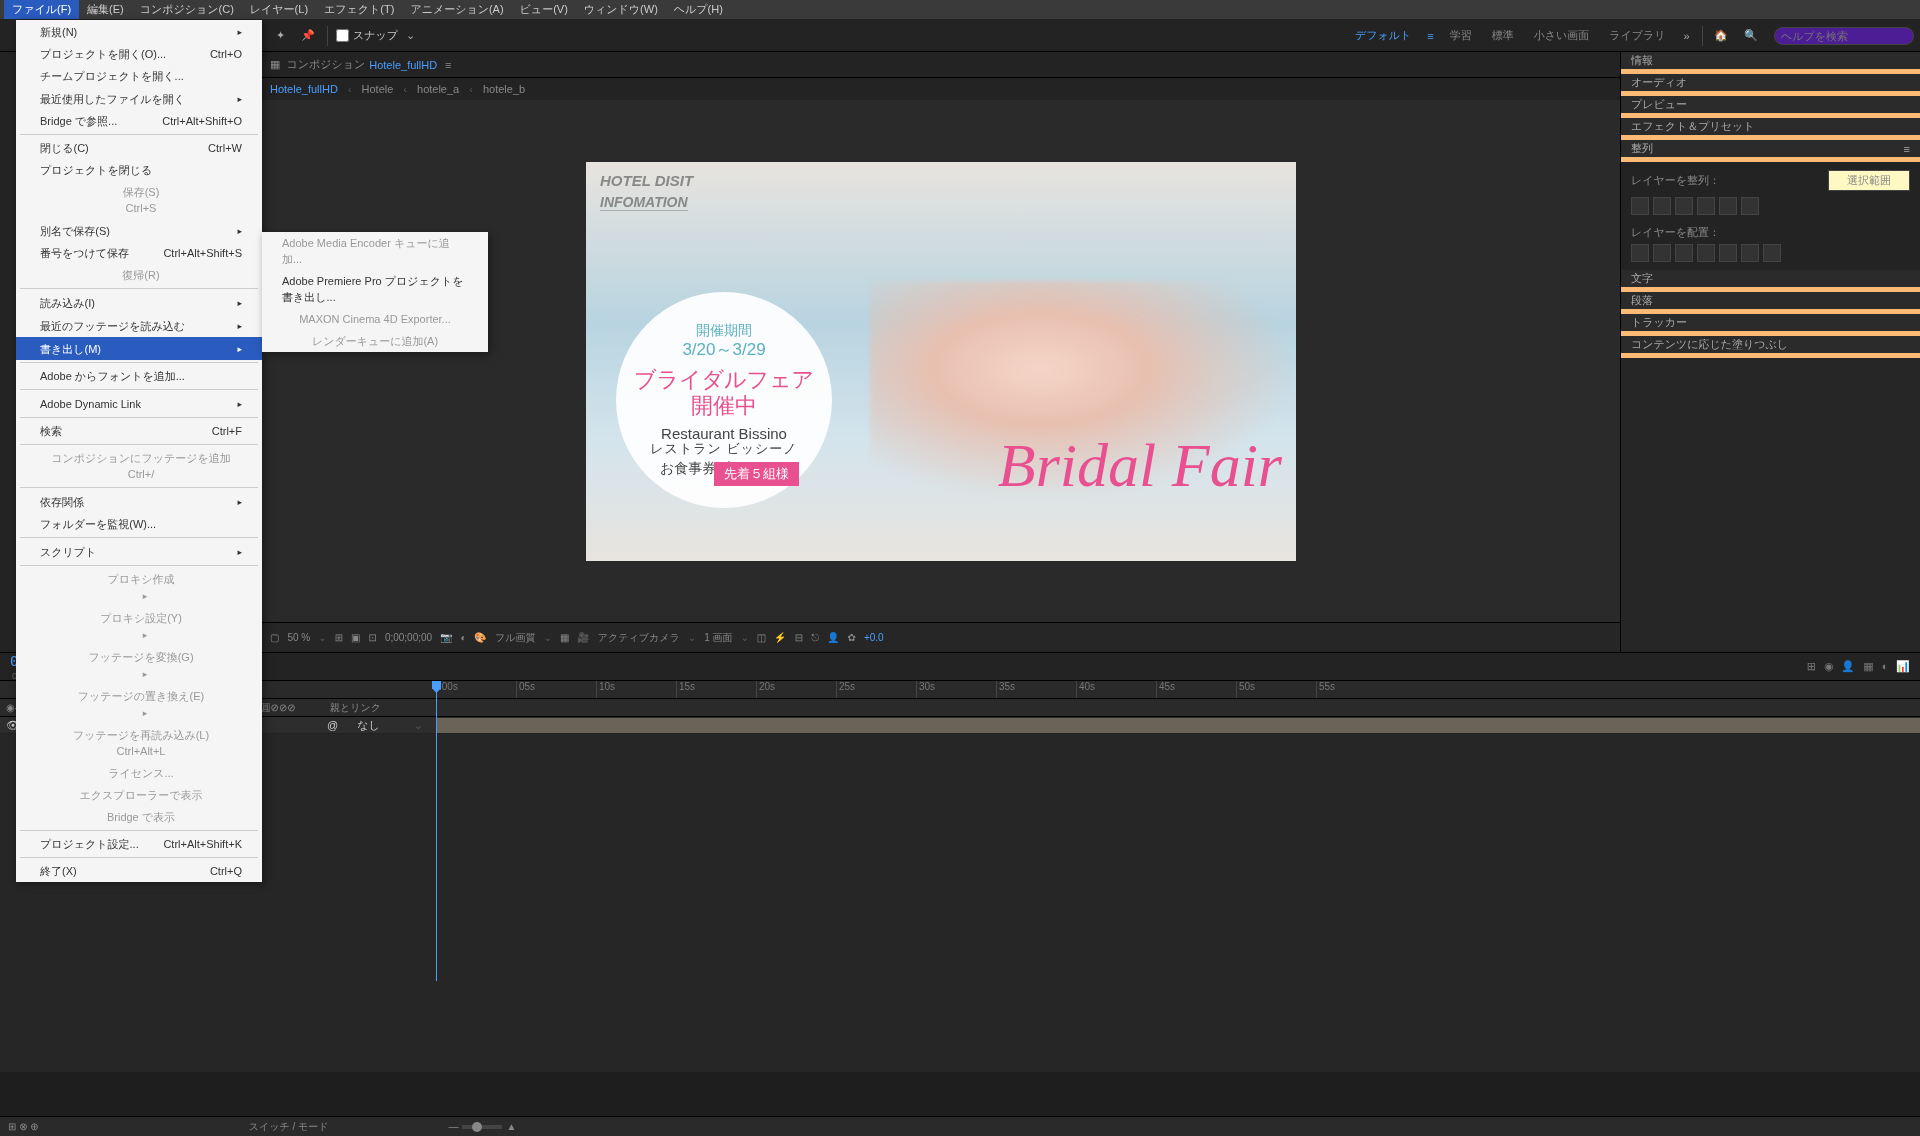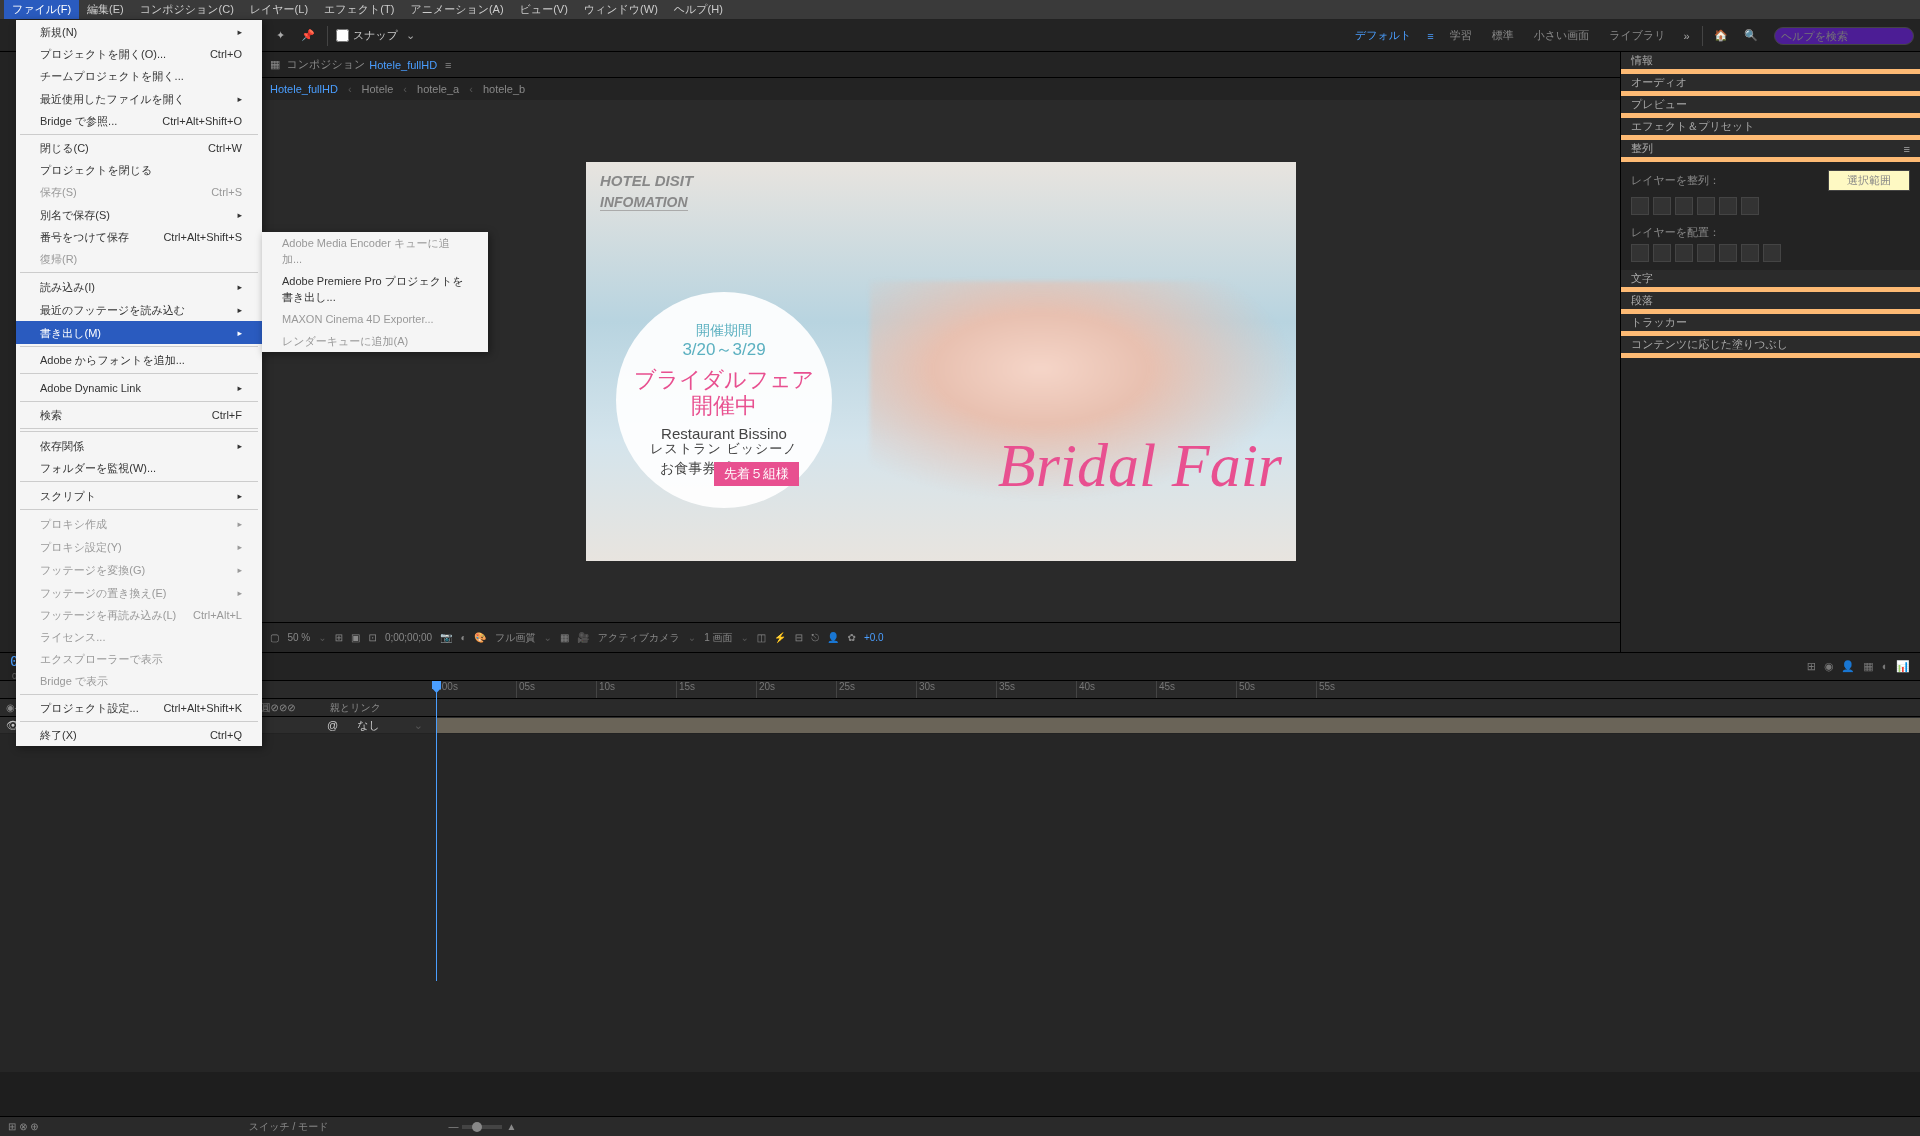--- a/index.html
+++ b/index.html
@@ -4,21 +4,21 @@
   <style>
     * { margin: 0; padding: 0; box-sizing: border-box; font-family: "Meiryo UI", "Yu Gothic UI", sans-serif; }
     body { background: #1e1e1e; color: #ccc; width: 1920px; height: 1136px; overflow: hidden; font-size: 11px; position: relative; }
     
     .menubar { height: 20px; background: #3a3a3a; display: flex; align-items: center; padding: 0 4px; border-bottom: 1px solid #222; }
     .menubar-item { padding: 2px 8px; cursor: pointer; }
     .menubar-item.active { background: #2a5bbf; color: #fff; }
     
     .dropdown { position: absolute; top: 20px; left: 16px; width: 246px; background: #f5f5f5; color: #333; z-index: 100; box-shadow: 2px 2px 8px rgba(0,0,0,0.4); }
     .dropdown-item { display: flex; justify-content: space-between; align-items: center; padding: 3px 20px 3px 24px; cursor: default; line-height: 16px; }
-    .dropdown-item.disabled { color: #999; }
+    .dropdown-item.disabled { color: #999; flex-direction: column; }
     .dropdown-item.highlight { background: #2a5bbf; color: #fff; align-items: flex-end; }
     .dropdown-item .arrow::after { content: "▸"; font-size: 9px; }
     .dropdown-sep { height: 1px; background: #ccc; margin: 2px 4px; }
     
     .submenu { position: absolute; top: 232px; left: 262px; width: 226px; background: #f5f5f5; color: #333; z-index: 101; box-shadow: 2px 2px 8px rgba(0,0,0,0.4); }
     .submenu .dropdown-item { padding: 3px 20px 3px 20px; }
     
     .toolbar { height: 32px; background: #232323; display: flex; align-items: center; padding: 0 6px; border-bottom: 1px solid #000; }
     .tool-right { margin-left: auto; display: flex; align-items: center; gap: 0; }
     .tool-btn { padding: 4px 8px; color: #aaa; cursor: pointer; }
@@ -166,20 +166,24 @@
     <div class="dropdown-item">
       <span>Adobe Dynamic Link</span>
       <span><span class="arrow" style="margin-left:8px"></span></span>
     </div>
     <div class="dropdown-sep"></div>
     <div class="dropdown-item">
       <span>検索</span>
       <span>Ctrl+F</span>
     </div>
     <div class="dropdown-sep"></div>
+    <div class="dropdown-item disabled">
+      <span>コンポジションにフッテージを追加</span>
+      <span>Ctrl+/</span>
+    </div>
     <div class="dropdown-sep"></div>
     <div class="dropdown-item">
       <span>依存関係</span>
       <span><span class="arrow" style="margin-left:8px"></span></span>
     </div>
     <div class="dropdown-item">
       <span>フォルダーを監視(W)...</span>
       <span></span>
     </div>
     <div class="dropdown-sep"></div>

